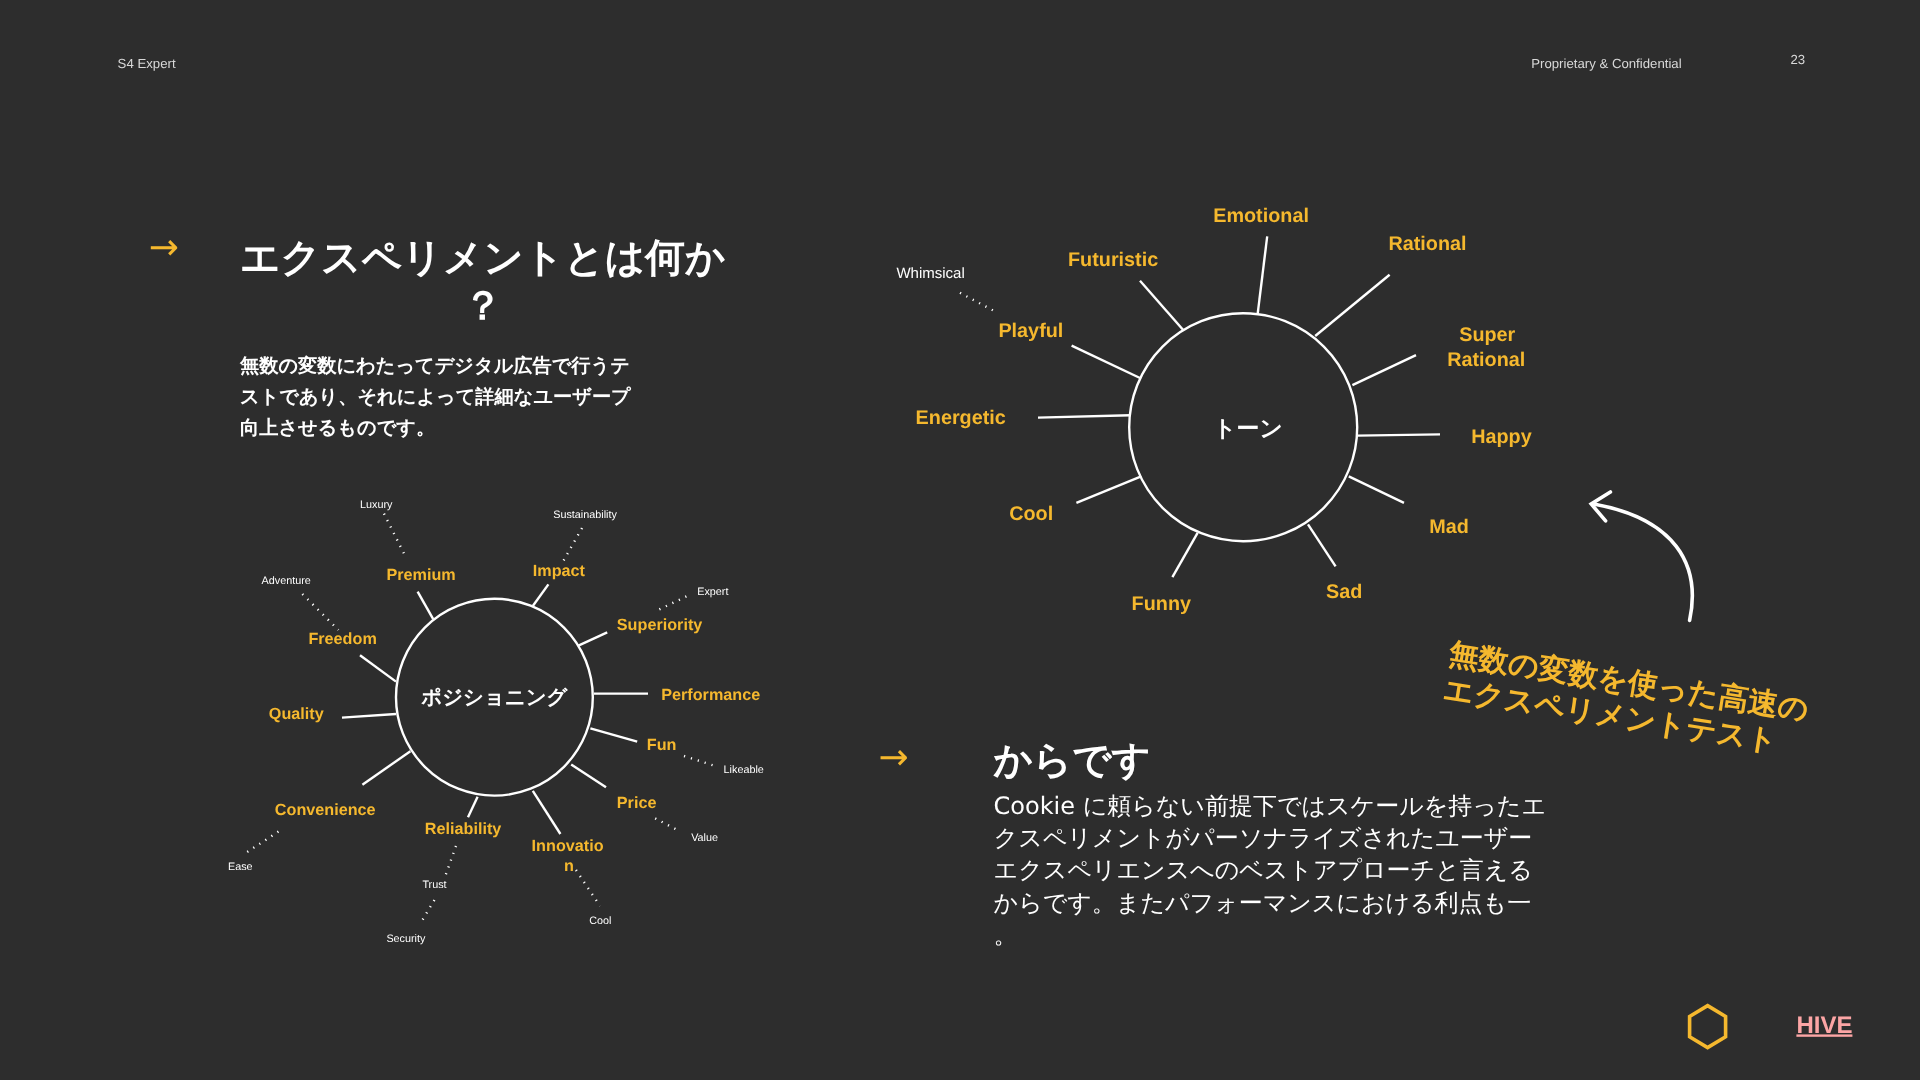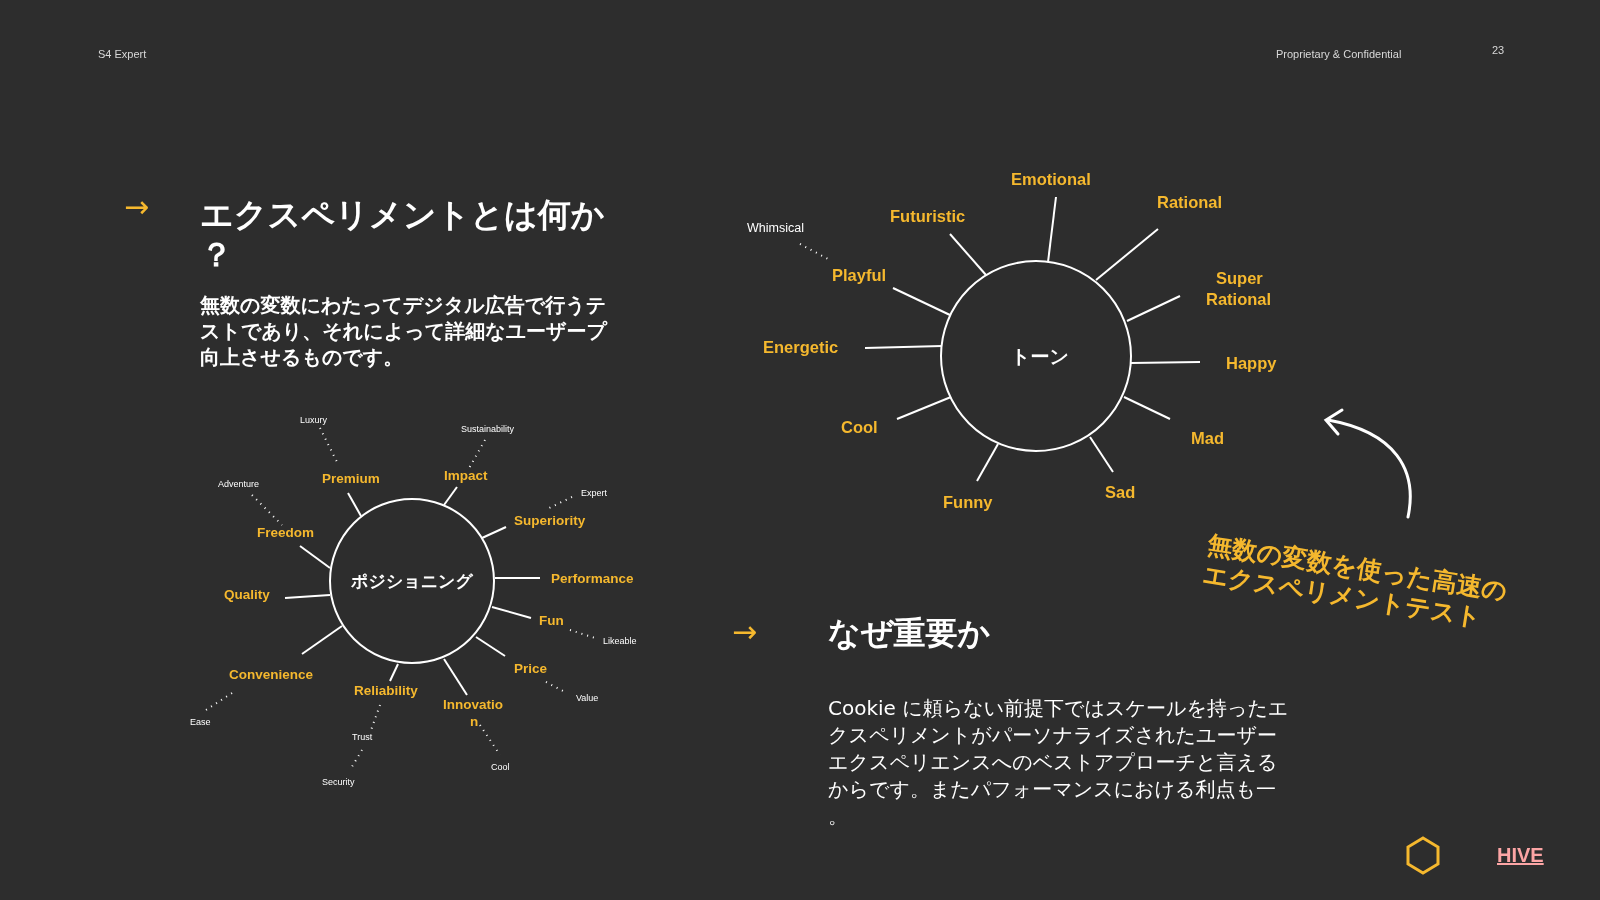--- a/index.html
+++ b/index.html
@@ -2,37 +2,37 @@
 <html><head>
 <meta charset="utf-8">
 <style>
   html, body { margin:0; padding:0; }
   body { width:1600px; height:900px; background:#2d2d2d; position:relative; overflow:hidden;
          font-family:"DejaVu Sans","Liberation Sans",sans-serif; color:#fff; }
   .abs { position:absolute; }
   .hdr { font-family:"Liberation Sans",sans-serif; font-size:11px; color:#d8d8d8; }
   .arrow { color:#f5b82e; font-size:30px; font-family:"DejaVu Sans",sans-serif; line-height:1; }
   .title { font-weight:bold; font-size:33px; line-height:40px; color:#fff; }
-  .body { font-weight:bold; font-size:20px; line-height:26px; color:#fff; }
-  .body2 { font-size:20px; line-height:27px; color:#fff;margin-top:37px; }
+  .body { font-weight:bold; font-size:16px; line-height:26px; color:#fff; }
+  .body2 { font-size:20px; line-height:27px; color:#fff; }
   svg text { font-family:"Liberation Sans",sans-serif; }
   .yl { fill:#f5b82e; font-weight:bold; }
   .wl { fill:#ffffff; }
   .callout { color:#f5b82e; font-size:25px; line-height:30px; font-weight:bold; transform:rotate(9deg); transform-origin:left top; white-space:nowrap; }
   .logo-text { color:#fca5a5; font-weight:bold; font-size:20px; font-family:"Liberation Sans",sans-serif;text-decoration:underline; }
 </style>
 </head>
 <body>
 
 <div class="abs hdr" style="left:98px;top:48px;">S4 Expert</div>
 <div class="abs hdr" style="left:1276px;top:48px;">Proprietary &amp; Confidential</div>
 <div class="abs hdr" style="left:1492px;top:44px;">23</div>
 
 <div class="abs arrow" style="left:124px;top:192px;">→</div>
-<div class="abs title" style="left:200px;top:195px;">
+<div class="abs title" style="left:200px;top:195px;text-align:center;">
   <div>エクスペリメントとは何か</div>
   <div>？</div>
 </div>
 <div class="abs body" style="left:200px;top:292px;">
   <div>無数の変数にわたってデジタル広告で行うテ</div>
   <div>ストであり、それによって詳細なユーザープ</div>
   <div>向上させるものです。</div>
 </div>
 
 <svg class="abs" style="left:0;top:0;" width="1600" height="900">
@@ -126,21 +126,21 @@
 
   <polygon points="1423,838 1438,847 1438,864 1423,873 1408,864 1408,847" fill="none" stroke="#f5b82e" stroke-width="3"></polygon>
 </svg>
 
 <div class="abs callout" style="left:1210px;top:530px;">
   <div>無数の変数を使った高速の</div>
   <div>エクスペリメントテスト</div>
 </div>
 
 <div class="abs arrow" style="left:732px;top:617px;">→</div>
-<div class="abs title" style="left:828px;top:614px;font-size:32px;line-height:38px;">なぜ重要か</div>
+<div class="abs title" style="left:828px;top:614px;font-size:32px;line-height:38px;">からです</div>
 <div class="abs body2" style="left:828px;top:658px;">
   <div>Cookie に頼らない前提下ではスケールを持ったエ</div>
   <div>クスペリメントがパーソナライズされたユーザー</div>
   <div>エクスペリエンスへのベストアプローチと言える</div>
   <div>からです。またパフォーマンスにおける利点も一</div>
   <div>。</div>
 </div>
 
 <div class="abs logo-text" style="left:1497px;top:844px;">HIVE</div>
 

